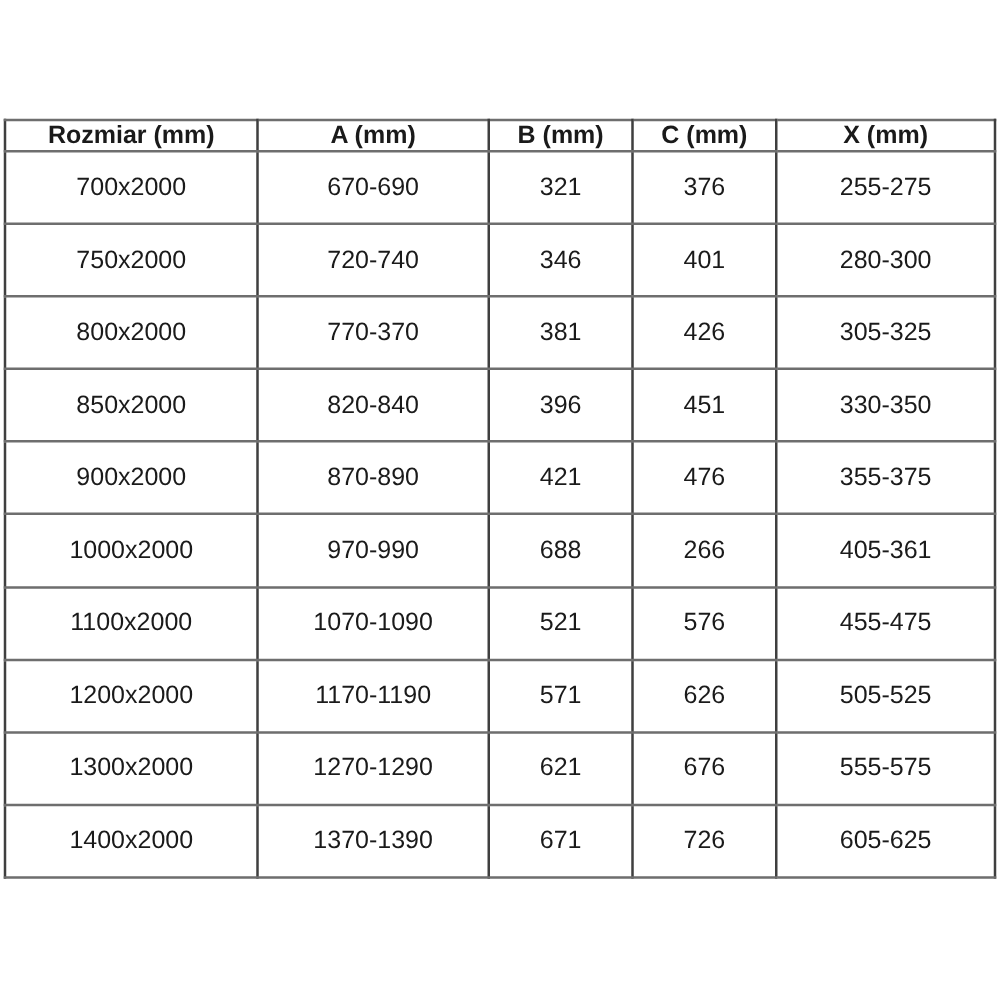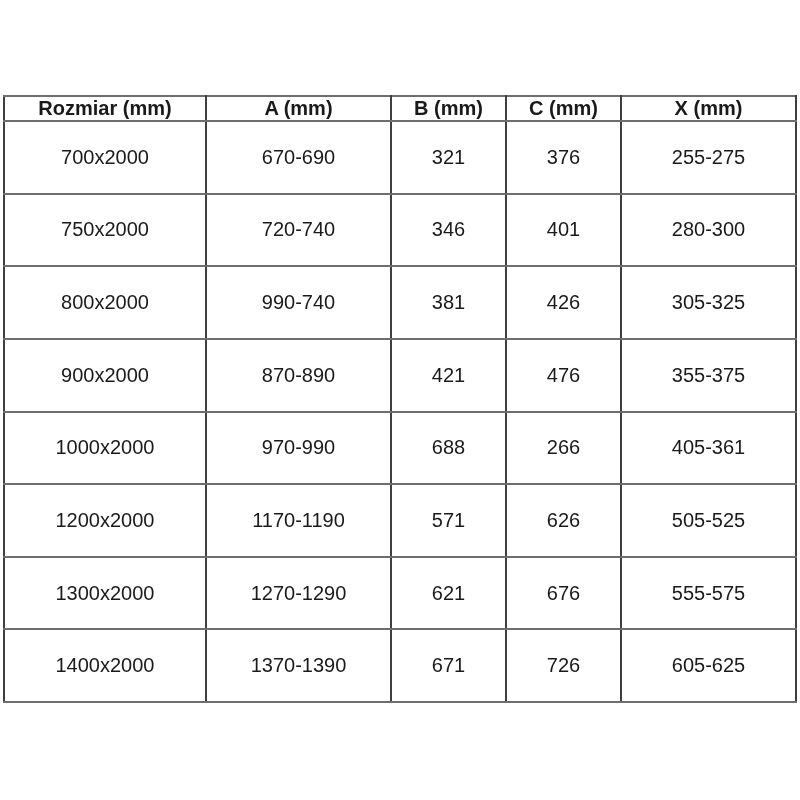--- a/index.html
+++ b/index.html
@@ -83,38 +83,52 @@
         </tr>
         <tr>
           <td>750x2000</td>
           <td>720-740</td>
           <td>346</td>
           <td>401</td>
           <td>280-300</td>
         </tr>
         <tr>
           <td>800x2000</td>
-          <td>990-740</td>
+          <td>770-370</td>
           <td>381</td>
           <td>426</td>
           <td>305-325</td>
+        </tr>
+        <tr>
+          <td>850x2000</td>
+          <td>820-840</td>
+          <td>396</td>
+          <td>451</td>
+          <td>330-350</td>
         </tr>
         <tr>
           <td>900x2000</td>
           <td>870-890</td>
           <td>421</td>
           <td>476</td>
           <td>355-375</td>
         </tr>
         <tr>
           <td>1000x2000</td>
           <td>970-990</td>
           <td>688</td>
           <td>266</td>
           <td>405-361</td>
+        </tr>
+        <tr>
+          <td>1100x2000</td>
+          <td>1070-1090</td>
+          <td>521</td>
+          <td>576</td>
+          <td>455-475</td>
         </tr>
         <tr>
           <td>1200x2000</td>
           <td>1170-1190</td>
           <td>571</td>
           <td>626</td>
           <td>505-525</td>
         </tr>
         <tr>
           <td>1300x2000</td>

